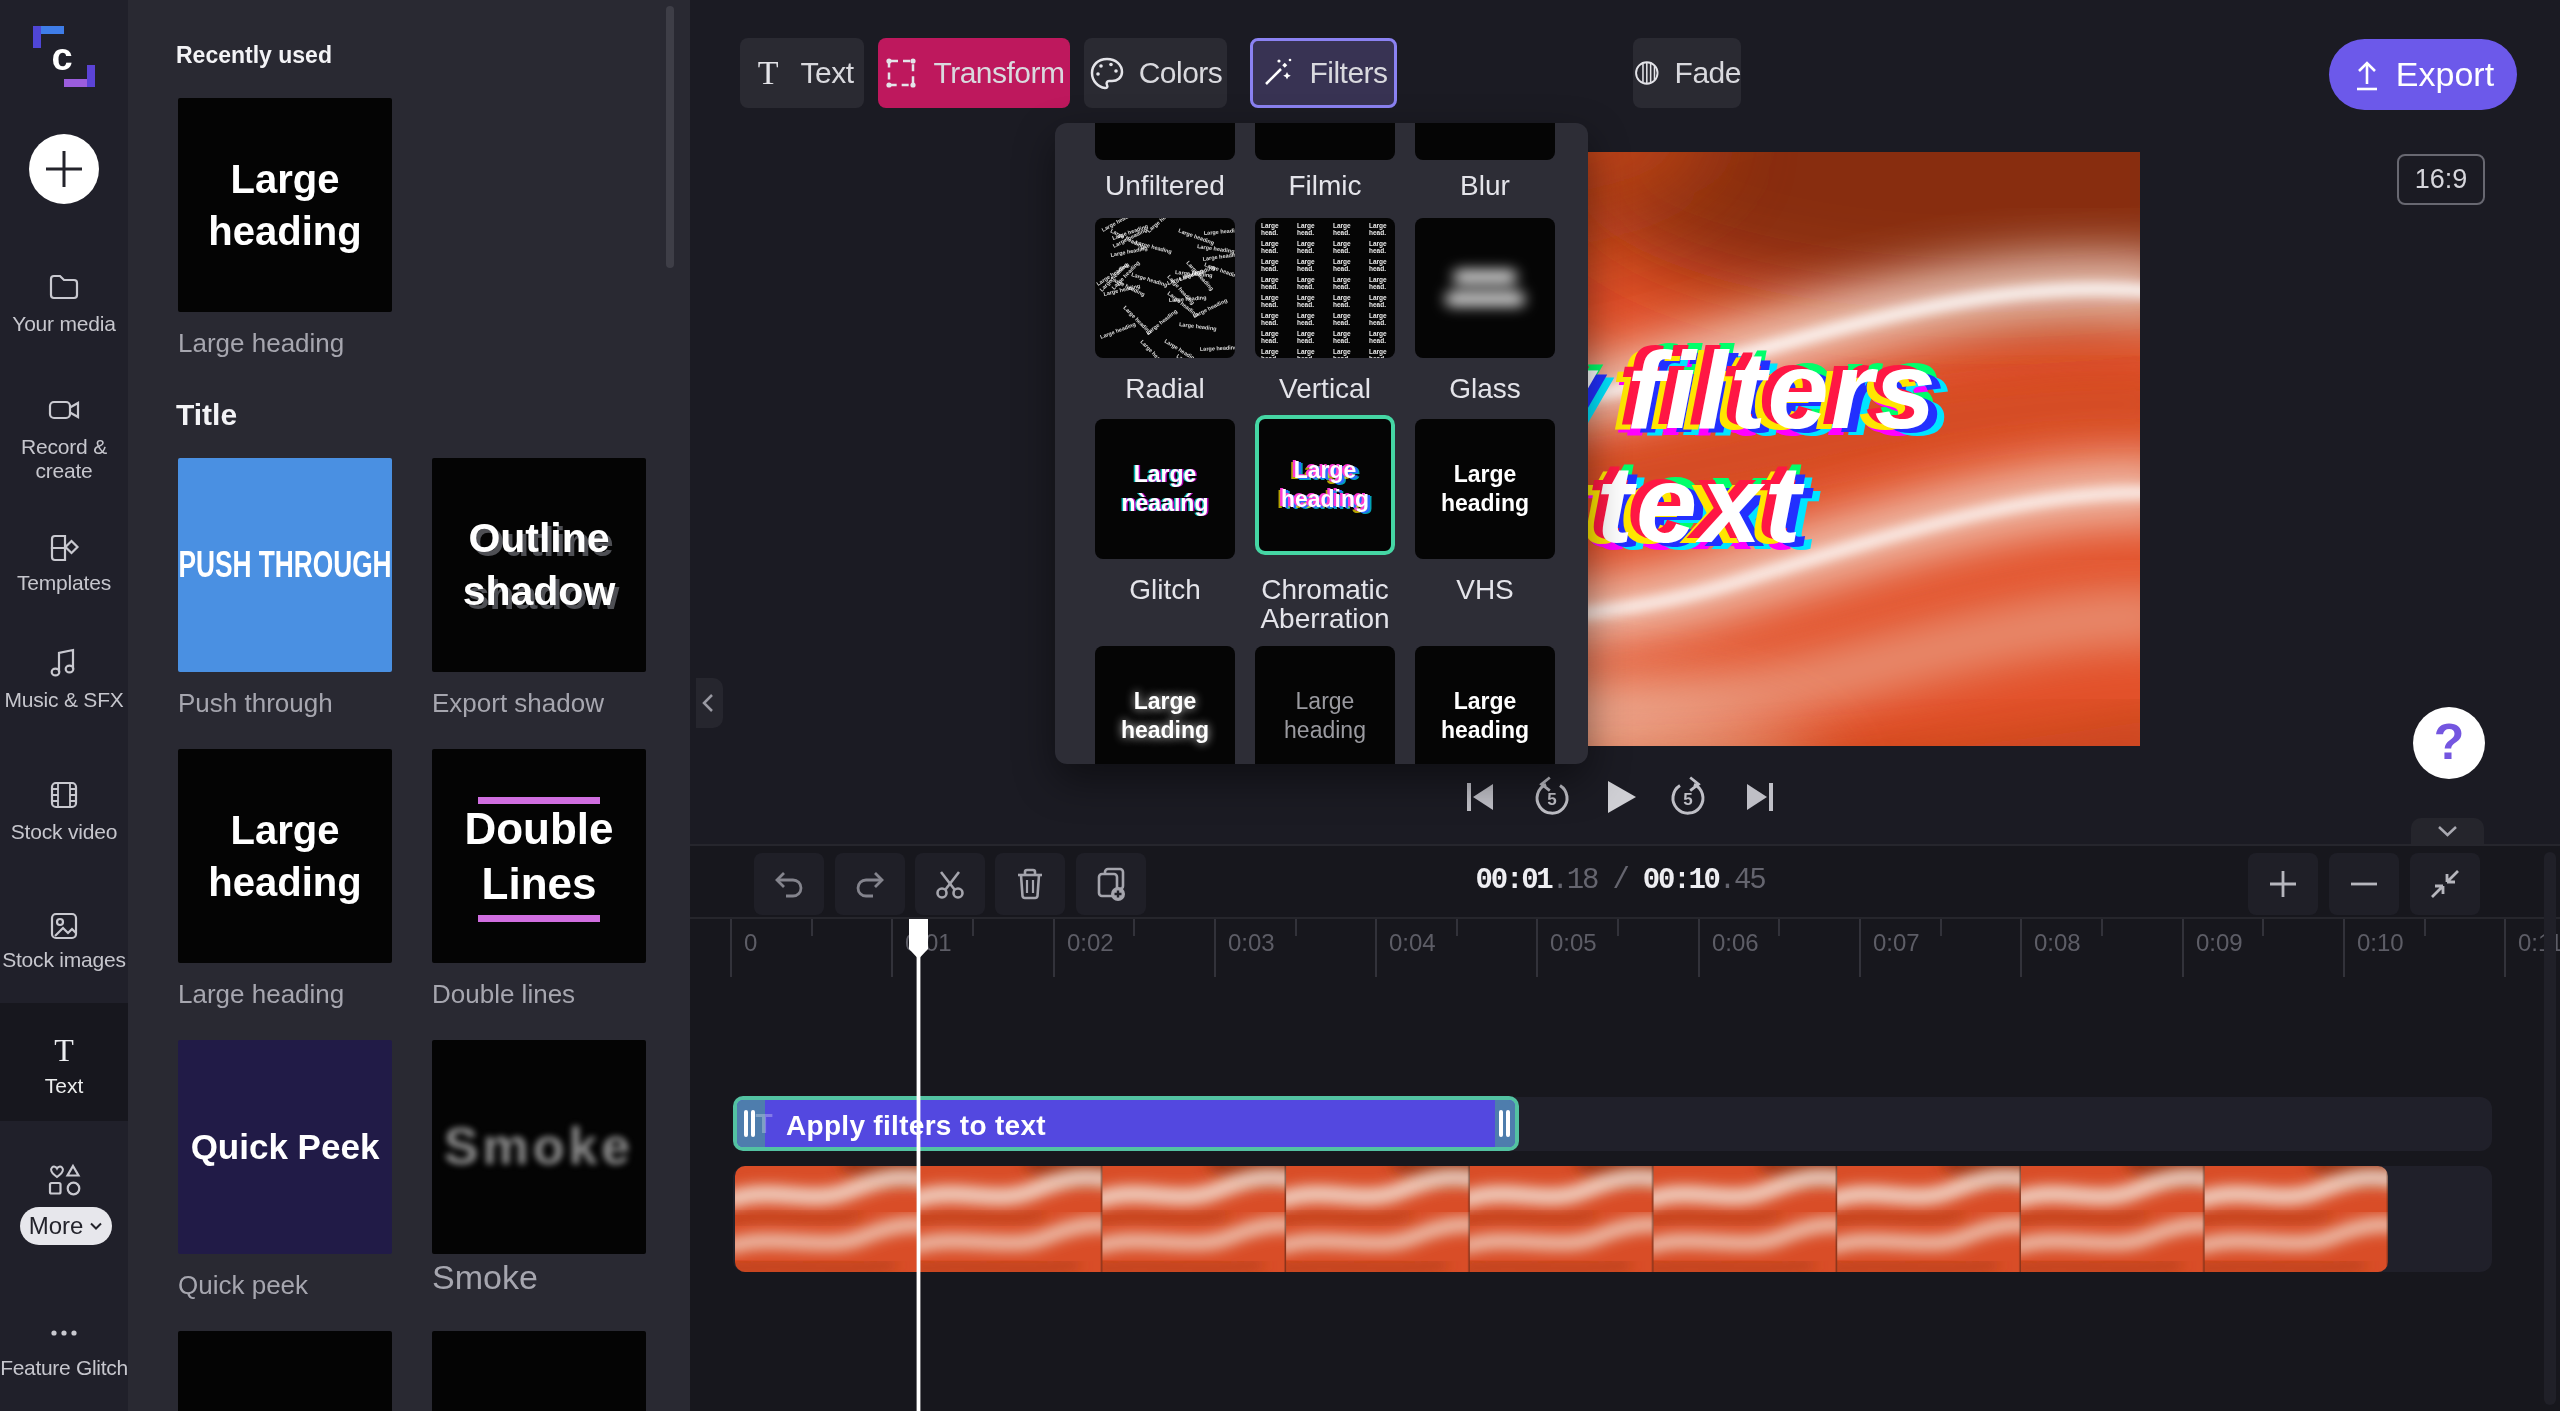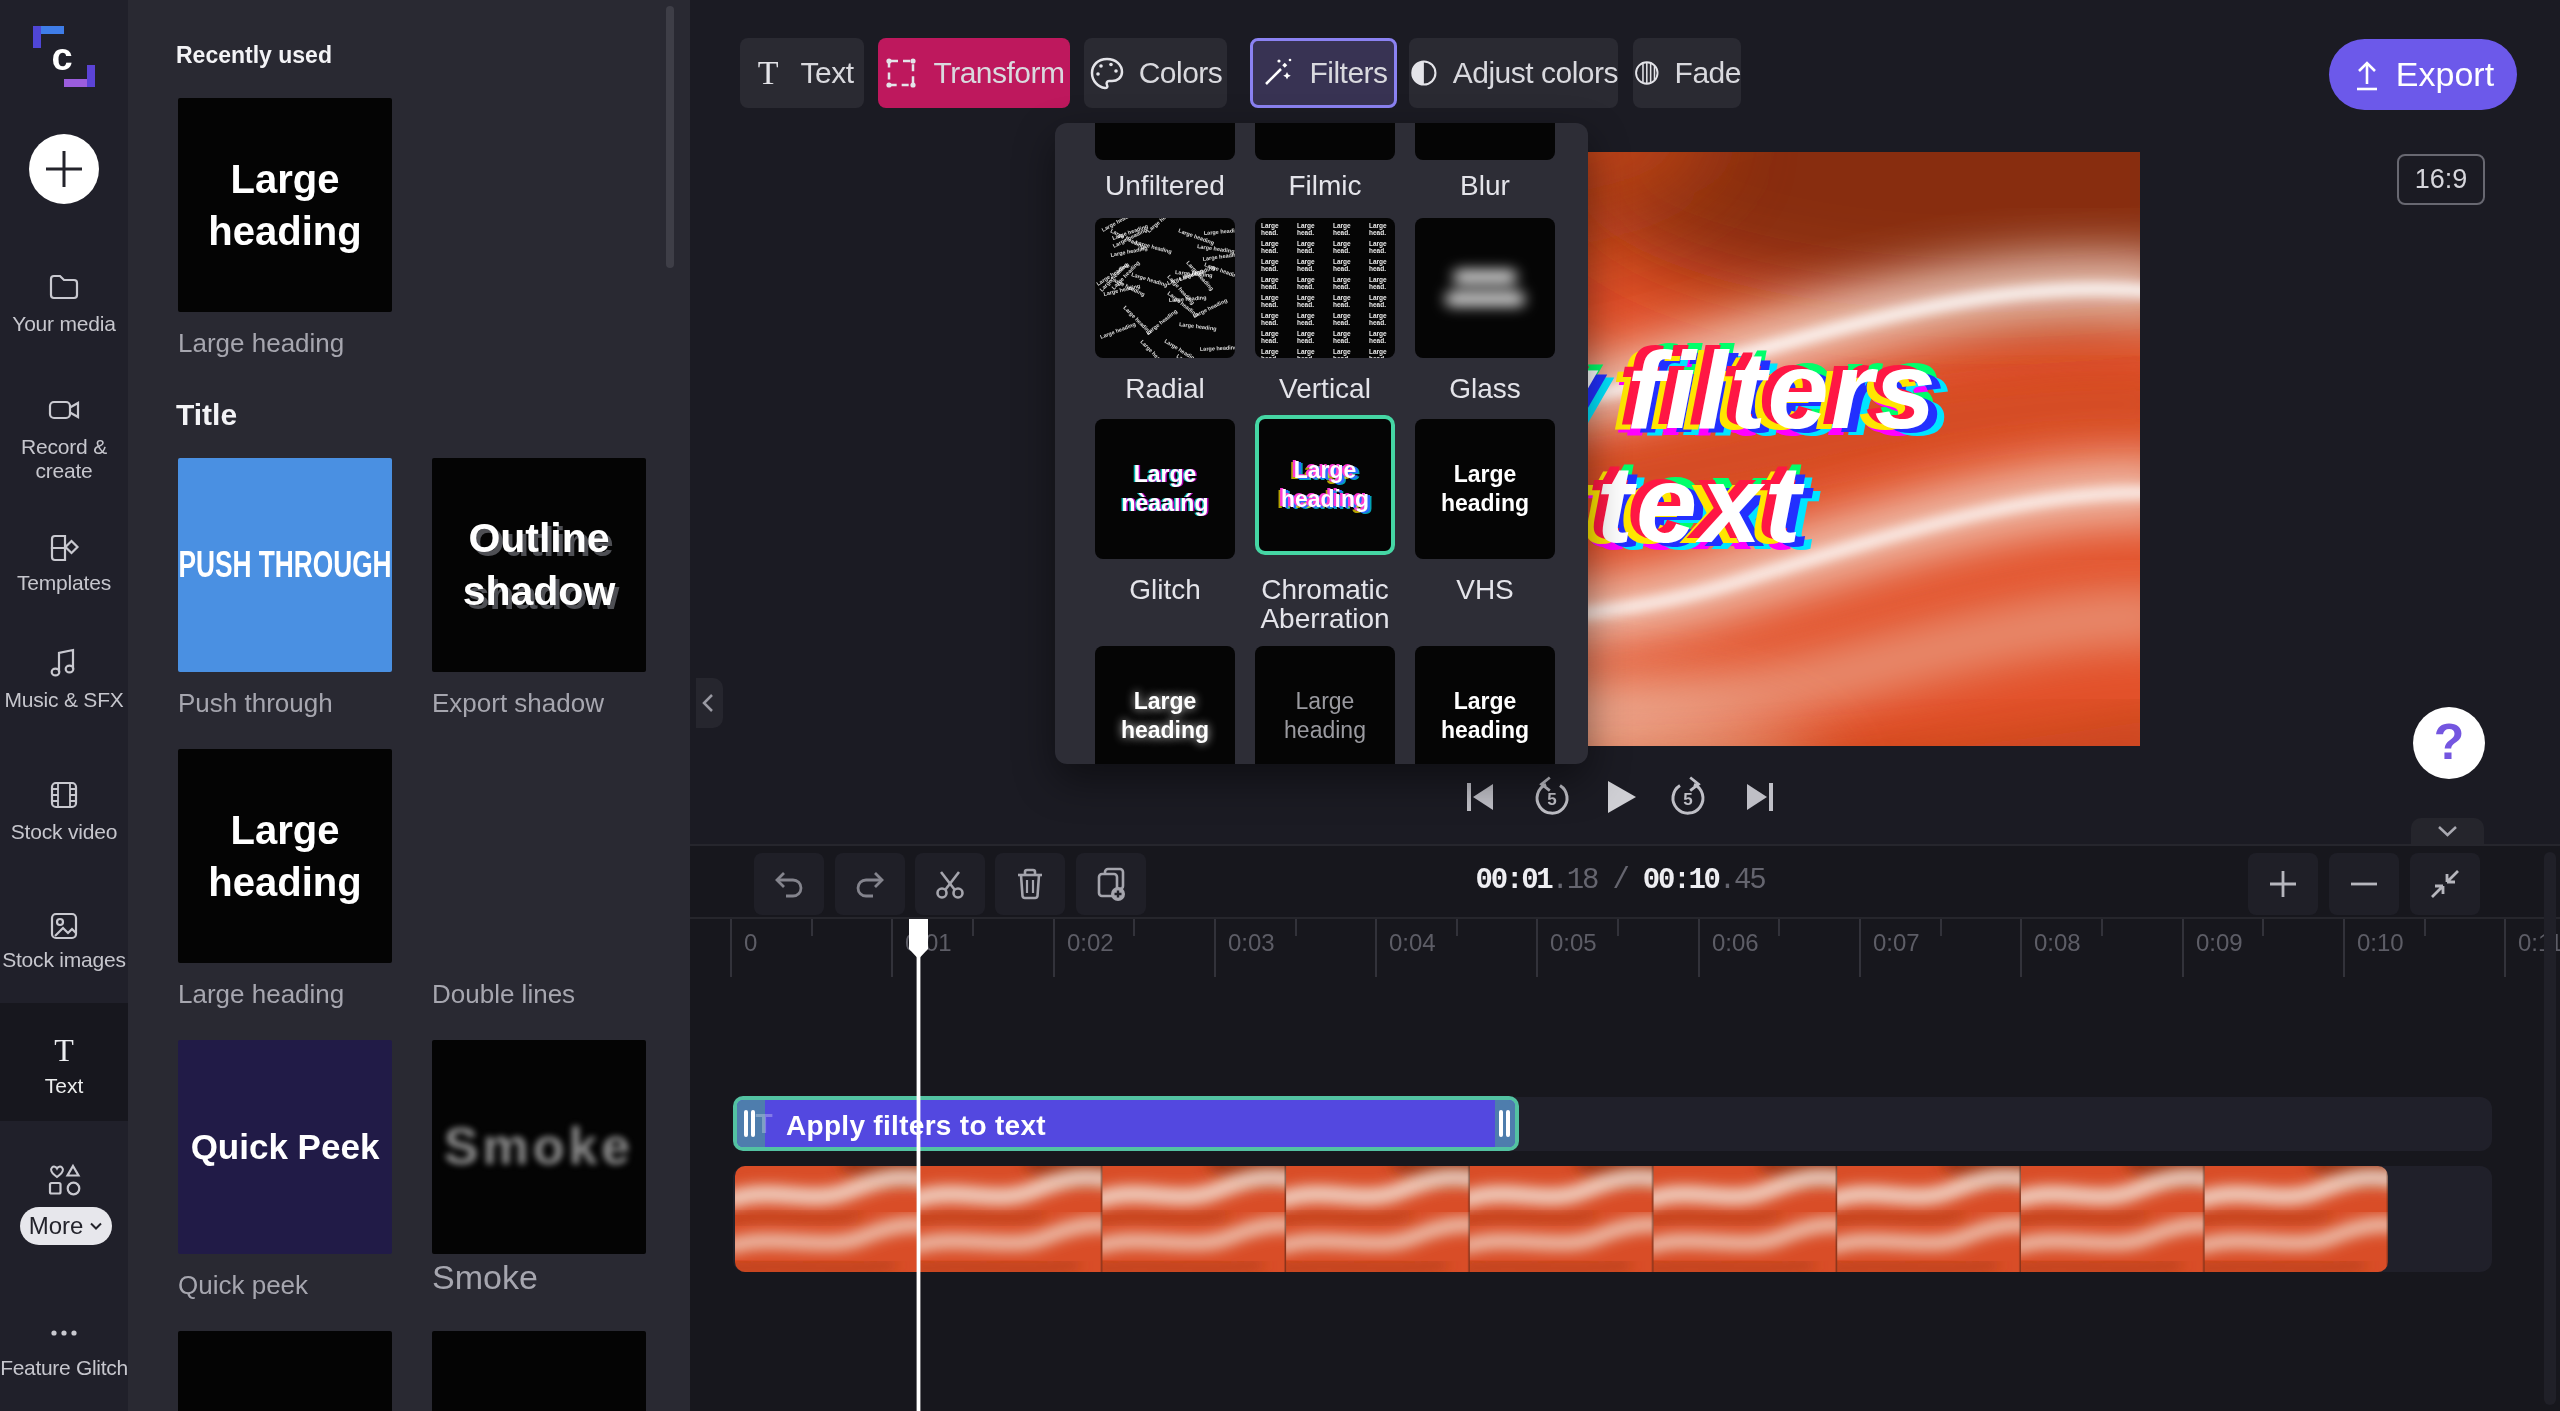--- a/index.html
+++ b/index.html
@@ -99,27 +99,20 @@
 <div class="abs" style="left:1250px;top:38px;width:147px;height:70px;background:#383353;border:3px solid #8b82f2;border-radius:8px;color:#d9d9de;font-size:30px;letter-spacing:-0.5px;white-space:nowrap;overflow:hidden;display:flex;align-items:center;justify-content:center;gap:14px">
       <svg width="36" height="36" viewBox="0 0 36 36" fill="none" stroke="#fff" stroke-width="2.5">
         <path d="M7,29 L22,14"></path>
         <path d="M24.5,11.5 L27,9" stroke-width="3.5"></path>
         <path d="M28,17 l1.2,2.6 2.6,1.2 -2.6,1.2 -1.2,2.6 -1.2,-2.6 -2.6,-1.2 2.6,-1.2 Z" fill="#fff" stroke="none"></path>
         <circle cx="20" cy="6" r="1.6" fill="#fff" stroke="none"></circle>
         <circle cx="31" cy="5" r="1.3" fill="#fff" stroke="none"></circle>
       </svg>
       <span>Filters</span>
     </div>
-<div class="abs" style="left:1409px;top:38px;width:209px;height:70px;background:#2a2a32;border-radius:8px;color:#d9d9de;font-size:30px;letter-spacing:-0.5px;white-space:nowrap;overflow:hidden;display:flex;align-items:center;justify-content:center;gap:14px">
-      <svg width="36" height="36" viewBox="0 0 36 36">
-        <circle cx="18" cy="18" r="14" fill="none" stroke="#e4e4e9" stroke-width="2.5"></circle>
-        <path d="M18,4 A14,14 0 0 0 18,32 Z" fill="#e4e4e9"></path>
-      </svg>
-      <span>Adjust colors</span>
-    </div>
 <div class="abs" style="left:1633px;top:38px;width:108px;height:70px;background:#2a2a32;border-radius:8px;color:#d9d9de;font-size:30px;letter-spacing:-0.5px;white-space:nowrap;overflow:hidden;display:flex;align-items:center;justify-content:center;gap:14px">
       <svg width="36" height="36" viewBox="0 0 36 36" fill="none" stroke="#e4e4e9" stroke-width="2.5">
         <circle cx="18" cy="18" r="14"></circle>
         <path d="M13,6 V30 M18,4.5 V31.5 M23,6 V30 M28,9 V27" stroke-width="2"></path>
       </svg>
       <span>Fade</span>
     </div>
 <div class="abs" style="left:2329px;top:39px;width:188px;height:71px;background:#6c59ea;border-radius:36px;display:flex;align-items:center;justify-content:center;gap:14px;color:#fff;font-size:34px;font-weight:400">
 <svg width="30" height="34" viewBox="0 0 30 34" fill="none" stroke="#fff" stroke-width="2.6">
         <path d="M15,26 V6"></path>
@@ -513,20 +506,25 @@
       </div>
     </div>
 <div class="abs" style="left:432px;top:458px;width:214px;height:214px;background:#040404;border-radius:2px;overflow:hidden">
       <div style="position:absolute;left:0;top:0;width:100%;height:100%;display:flex;align-items:center;justify-content:center;text-align:center;color:#fff;font-weight:700;font-size:40px;line-height:1.3;font-size:41px;font-weight:600;text-shadow:4px 4px 0 #4e4f54">Outline<br>shadow</div>
     </div>
 <div class="abs" style="left:178px;top:688px;width:214px;font-size:26px;color:#a6a6af;white-space:nowrap">Push through</div>
 <div class="abs" style="left:432px;top:688px;width:214px;font-size:26px;color:#a6a6af;white-space:nowrap">Export shadow</div>
 <div class="abs" style="left:178px;top:749px;width:214px;height:214px;background:#040404;border-radius:2px;overflow:hidden">
       <div style="position:absolute;left:0;top:0;width:100%;height:100%;display:flex;align-items:center;justify-content:center;text-align:center;color:#fff;font-weight:700;font-size:40px;line-height:1.3">Large<br>heading</div>
     </div>
+<div class="abs" style="left:432px;top:749px;width:214px;height:214px;background:#040404;border-radius:2px;overflow:hidden">
+      <div style="position:absolute;left:0;top:0;width:100%;height:100%;display:flex;align-items:center;justify-content:center;text-align:center;color:#fff;font-weight:700;font-size:40px;line-height:1.3;font-size:44px;font-weight:800;line-height:1.25">Double<br>Lines</div>
+      <div style="position:absolute;left:46px;top:48px;width:122px;height:7px;background:#d06ee0"></div>
+      <div style="position:absolute;left:46px;top:166px;width:122px;height:7px;background:#d06ee0"></div>
+    </div>
 <div class="abs" style="left:178px;top:979px;width:214px;font-size:26px;color:#a6a6af;white-space:nowrap">Large heading</div>
 <div class="abs" style="left:432px;top:979px;width:214px;font-size:26px;color:#a6a6af;white-space:nowrap">Double lines</div>
 <div class="abs" style="left:178px;top:1040px;width:214px;height:214px;background:#211b47;border-radius:2px;overflow:hidden">
       <div style="position:absolute;left:0;top:0;width:100%;height:100%;display:flex;align-items:center;justify-content:center;text-align:center;color:#fff;font-weight:700;font-size:40px;line-height:1.3;font-size:35px;font-weight:800;white-space:nowrap">Quick Peek</div>
     </div>
 <div class="abs" style="left:432px;top:1040px;width:214px;height:214px;background:#040404;border-radius:2px;overflow:hidden">
       <div style="position:absolute;left:0;top:0;width:100%;height:100%;display:flex;align-items:center;justify-content:center;text-align:center;color:#fff;font-weight:700;font-size:40px;line-height:1.3;font-size:52px;color:#8a8a8a;filter:blur(3px);letter-spacing:4px;white-space:nowrap">Smoke</div>
     </div>
 <div class="abs" style="left:178px;top:1270px;width:214px;font-size:26px;color:#a6a6af;white-space:nowrap">Quick peek</div>
 <div class="abs" style="left:432px;top:1258px;width:214px;font-size:34px;color:#a6a6af;white-space:nowrap">Smoke</div>

